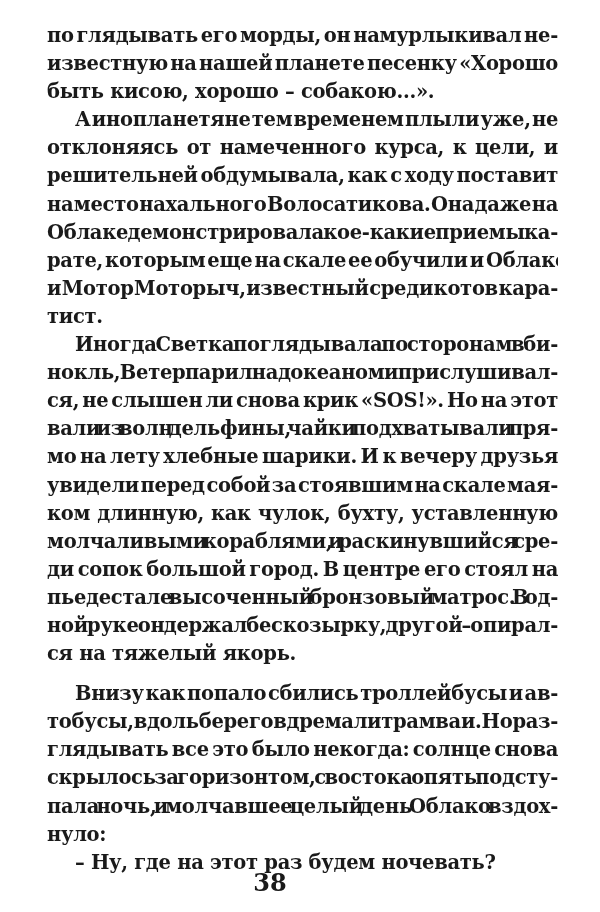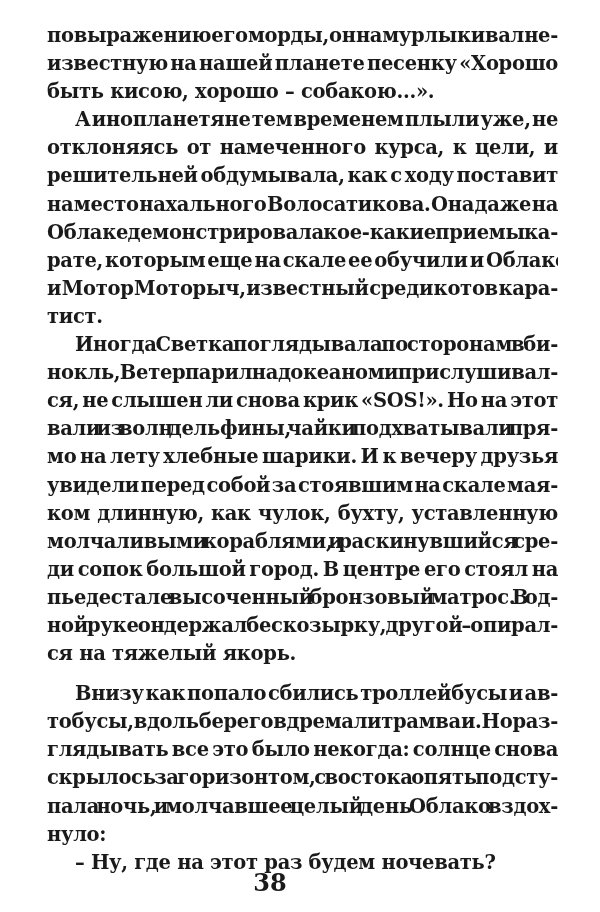--- a/index.html
+++ b/index.html
@@ -48,21 +48,21 @@
       font-family: "DejaVu Serif", "Liberation Serif", serif;
       font-weight: bold;
       font-size: 24px;
       color: #1a1a1a;
     }
   </style>
 </head>
 <body>
 
 <div class="page">
-  <span class="line" style="word-spacing: -6.39583px;">по выражению его морды, он намурлыкивал не-</span>
+  <span class="line" style="word-spacing: -6.39583px;">по глядывать его морды, он намурлыкивал не-</span>
   <span class="line" style="word-spacing: -4.02187px;">известную на нашей планете песенку «Хорошо</span>
   <span class="line last">быть кисою, хорошо – собакою...».</span>
   <span class="line indent" style="word-spacing: -5.22917px;">А инопланетяне тем временем плыли уже, не</span>
   <span class="line" style="word-spacing: 0px;">отклоняясь от намеченного курса, к цели, и</span>
   <span class="line" style="word-spacing: -3.64375px;">решительней обдумывала, как с ходу поставит</span>
   <span class="line" style="word-spacing: -5.95573px;">на место нахального Волосатикова. Она даже на</span>
   <span class="line" style="word-spacing: -7.08594px;">Облаке демонстрировала кое-какие приемы ка-</span>
   <span class="line" style="word-spacing: -4.43164px;">рате, которым еще на скале ее обучили и Облаке,</span>
   <span class="line" style="word-spacing: -5.92188px;">и Мотор Моторыч, известный среди котов кара-</span>
   <span class="line last">тист.</span>

